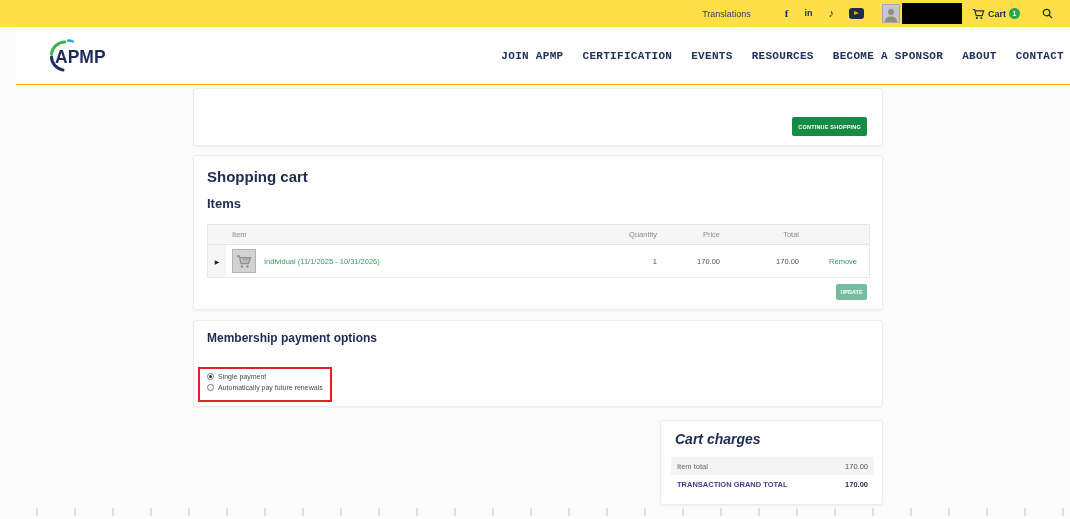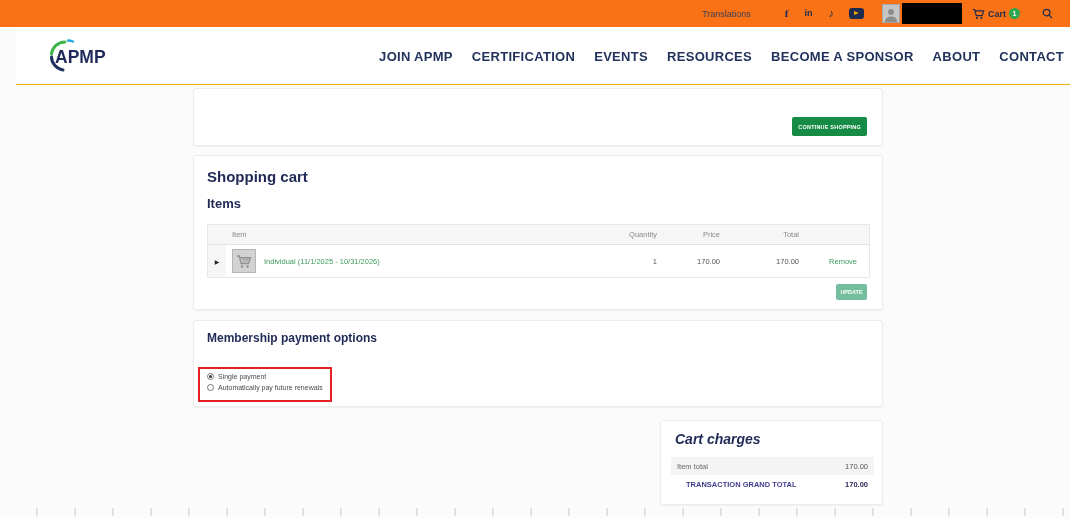--- a/index.html
+++ b/index.html
@@ -1,40 +1,40 @@
 <!DOCTYPE html>
 <html><head>
 <meta charset="utf-8">
 <style>
   * { margin:0; padding:0; box-sizing:border-box; }
   body { font-family:"Liberation Sans", sans-serif; background:#fff; }
   .screen { position:relative; width:1070px; height:519px; background:#fbfbfb; overflow:hidden; }
 
   
-  .topbar { position:absolute; left:0; top:0; width:1070px; height:27px; background:#f97316; }
+  .topbar { position:absolute; left:0; top:0; width:1070px; height:27px; background:#fde047; }
   .topbar-inner { position:absolute; right:0; top:0; height:27px; display:flex; align-items:center; }
   .translations { font-size:9px; color:#3a3f55; margin-right:34px; cursor:pointer; }
   .social { color:#1d2b4f; font-weight:bold; font-size:11px; line-height:1; cursor:pointer; }
   .social.fb { margin-right:16px; font-family:"Liberation Serif", serif; }
   .social.li { margin-right:16px; font-size:9px; }
   .social.tt { margin-right:15px; }
   .yt { width:15px; height:11px; background:#1d2b4f; border-radius:3px; position:relative; margin-right:18px; cursor:pointer; }
   .yt::after { content:""; position:absolute; left:5px; top:3px; border-left:5px solid #F0A800; border-top:2.5px solid transparent; border-bottom:2.5px solid transparent; }
   .avatar { width:18px; height:19px; background:#c6c6c6; border:1px solid #a8a8a8; display:flex; align-items:flex-end; justify-content:center; margin-right:2px; }
   .redacted { width:60px; height:21px; background:#000; margin-right:10px; }
   .cart-link { display:flex; align-items:center; color:#1d2b4f; font-size:9px; font-weight:bold; margin-right:22px; cursor:pointer; }
   .cart-link svg { margin-right:3px; }
   .badge { width:11px; height:11px; border-radius:50%; background:#2EA44F; color:#fff; font-size:7px; font-weight:bold; display:flex; align-items:center; justify-content:center; margin-left:3px; }
   .search-btn { margin-right:17px; cursor:pointer; display:flex; }
 
   
   .header { position:absolute; left:16px; top:27px; width:1070px; height:58px; background:#fff; border-bottom:1px solid #eab308; }
   .logo { position:absolute; left:28px; top:11px; cursor:pointer; }
   .nav { position:absolute; right:22px; top:0; height:58px; display:flex; align-items:center; gap:19px; }
-  .nav-item { font-size:13px; font-weight:bold; color:#21335c; letter-spacing:.3px; cursor:pointer; white-space:nowrap; }
+  .nav-item { font-size:11px; font-weight:bold; color:#21335c; letter-spacing:.3px; cursor:pointer; white-space:nowrap;font-family:Liberation Mono, monospace; }
 
   
   .panel { position:absolute; background:#fff; border:1px solid #ececec; border-radius:3px; box-shadow:0 1px 2px rgba(0,0,0,.05); }
   .panel-toolbar { left:193px; top:88px; width:690px; height:58px; }
   .panel-cart    { left:193px; top:155px; width:690px; height:155px; }
   .panel-payment { left:193px; top:320px; width:690px; height:87px; }
   .panel-charges { left:660px; top:420px; width:223px; height:85px; }
 
   .btn-continue { position:absolute; right:15px; top:28px; height:19px; padding:0 6px; background:#158B45; color:#fff; border:none; border-radius:2px; font-size:5.5px; font-weight:bold; letter-spacing:.2px; font-family:"Liberation Sans",sans-serif; cursor:pointer; }
   .btn-update { position:absolute; right:15px; top:128px; width:31px; height:16px; background:#74BE9E; color:#fff; border:none; border-radius:2px; font-size:5.5px; font-weight:bold; font-family:"Liberation Sans",sans-serif; cursor:pointer; }
@@ -64,21 +64,21 @@
   .radio-row { display:flex; align-items:center; margin:4px 0 0 7px; cursor:pointer; }
   .radio { width:7px; height:7px; border:1px solid #767676; border-radius:50%; margin-right:4px; position:relative; background:#fff; flex:none; }
   .radio.checked::after { content:""; position:absolute; left:1px; top:1px; width:3px; height:3px; border-radius:50%; background:#333; }
   .radio-label { font-size:7px; color:#4a4a4a; white-space:nowrap; }
 
   
   .charges-title { position:absolute; left:14px; top:10px; font-size:14px;font-style:italic; }
   .charges-rows { position:absolute; left:10px; top:36px; width:203px; font-size:7.5px; }
   .charge-row { display:flex; justify-content:space-between; align-items:center; height:18px; padding:0 6px; }
   .charge-row.shaded { background:#f4f4f4; color:#666; }
-  .charge-row.grand { font-weight:bold;margin-left:9px; }
+  .charge-row.grand { font-weight:bold; }
   .charge-row.grand .charge-label { color:#433D8F; }
   .charge-row.grand .charge-value { color:#2C2A5A; }
   .charge-row .charge-value { color:#555; }
 
   
   .ticks { position:absolute; left:0; top:508px; width:1070px; height:8px;
     background:repeating-linear-gradient(to right, transparent 0, transparent 36px, #e2e2e2 36px, #e2e2e2 38px); }
 </style>
 </head>
 <body>

